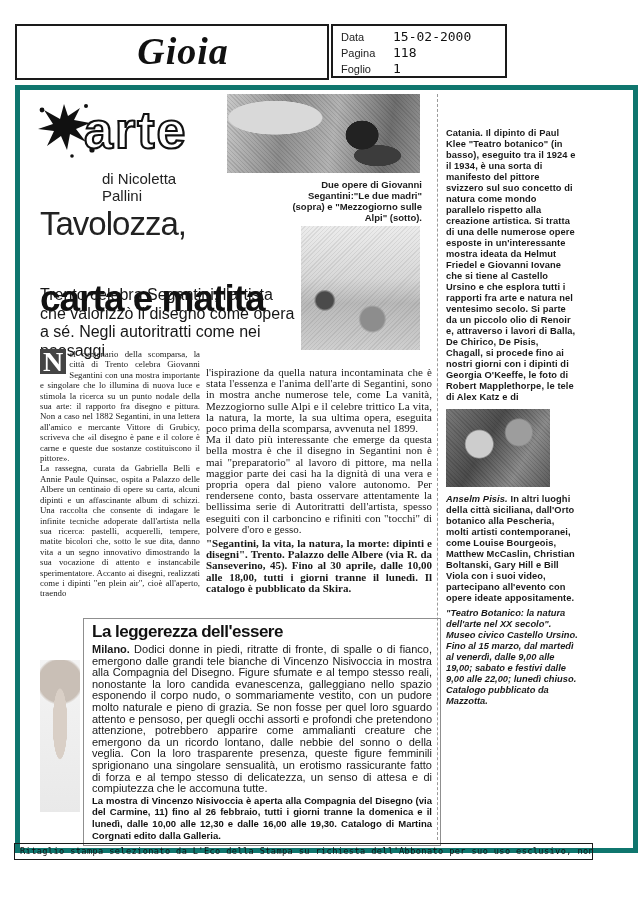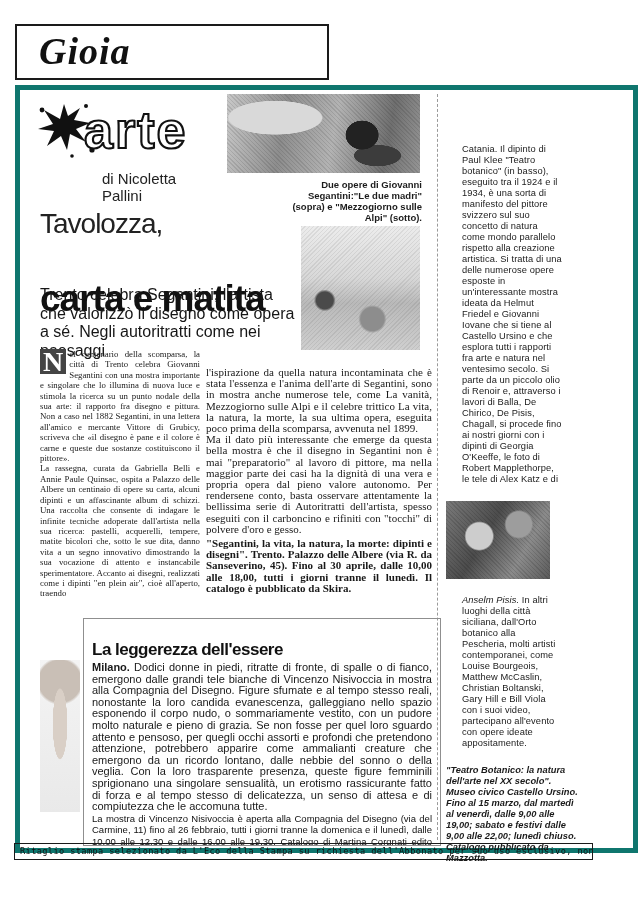--- a/index.html
+++ b/index.html
@@ -3,21 +3,21 @@
 <meta charset="utf-8">
 <style>
   html,body{margin:0;padding:0;background:#fff;}
   #page{position:relative;width:643px;height:900px;background:#fff;overflow:hidden;
         font-family:"Liberation Sans",sans-serif;color:#111;}
   .abs{position:absolute;}
 
   
   #gioia-box{left:15px;top:24px;width:310px;height:52px;border:2px solid #1a1a1a;}
   #gioia-logo{font-family:"Liberation Serif",serif;font-style:italic;font-weight:700;
-              font-size:38px;line-height:50px;padding-left:22px;letter-spacing:1px;}
+              font-size:38px;line-height:50px;padding-left:22px;letter-spacing:1px;text-align:center;}
   #meta-box{left:331px;top:24px;width:176px;height:54px;border:2px solid #1a1a1a;
             padding:3px 0 0 8px;box-sizing:border-box;}
   .meta-row{display:flex;line-height:16px;}
   .meta-label{width:52px;font-size:11px;color:#222;}
   .meta-value{font-family:"DejaVu Sans Mono",monospace;font-size:13px;}
 
   
   #main-box{left:15px;top:85px;width:613px;height:758px;border:5px solid #0f766e;}
   #divider{left:417px;top:4px;width:0;height:746px;border-left:1px dashed #9a9a9a;}
 
@@ -51,62 +51,76 @@
       radial-gradient(ellipse 30% 38% at 50% 42%, #d9cfc6 0 60%, rgba(0,0,0,0) 62%),
       radial-gradient(circle at 50% 14%, #c9bfb6 0 16%, rgba(0,0,0,0) 18%),
       linear-gradient(#f4f4f4,#e9e9e9);}
 
   
   #caption{left:262px;top:89px;width:140px;text-align:right;
            font-size:9.5px;font-weight:700;line-height:11px;color:#1c1c1c;}
 
   
   #headline{left:20px;top:118px;width:270px;}
-  #title1{font-size:28px;font-weight:400;letter-spacing:-1px;line-height:32px;color:#222;}
+  #title1{font-size:33px;font-weight:400;letter-spacing:-1px;line-height:32px;color:#222;}
   #title2{font-size:37px;font-weight:800;letter-spacing:-1px;line-height:38px;color:#111;margin-top:40px;}
   #subtitle{left:20px;top:196px;width:262px;font-size:16px;line-height:18.5px;color:#161616;}
 
   
   .bodycol{font-family:"Liberation Serif",serif;text-align:justify;color:#191919;}
   #col1{left:20px;top:259px;width:160px;height:272px;font-size:8.8px;line-height:10.4px;overflow:hidden;}
   #col2{left:186px;top:277px;width:226px;height:272px;font-size:11px;line-height:11.2px;overflow:hidden;}
   .bodycol p{margin:0;}
   #dropcap{float:left;font-size:28px;line-height:23px;font-weight:700;
            padding:1px 3px;margin:0 3px 0 0;background:#444;color:#fff;}
   .info-serif{font-weight:700;margin-top:3px !important;}
 
   
   #sidebar{left:426px;top:38px;width:132px;}
   #sidebar-title{font-family:"DejaVu Serif",serif;font-weight:700;font-size:16.5px;
                  line-height:18px;margin:0 0 6px 0;letter-spacing:-0.5px;}
-  .side-p{font-size:9.3px;font-weight:400;line-height:11px;margin:16px;color:#1a1a1a;letter-spacing:0.1px;}
+  .side-p{font-size:9.3px;font-weight:700;line-height:11px;margin:0;color:#1a1a1a;letter-spacing:0.1px;}
   .side-info{font-size:9.3px;font-weight:700;font-style:italic;line-height:11px;
              margin:4px 0 0 0;color:#1a1a1a;}
   .lead-italic{font-style:italic;}
 
   
   #bottom-box{left:63px;top:528px;width:358px;height:228px;border:1px solid #8f8f8f;
-              padding:21px 8px 0 8px;box-sizing:border-box;overflow:hidden;}
+              padding:3px 8px 0 8px;box-sizing:border-box;overflow:hidden;}
   #bottom-title{font-size:17px;font-weight:800;letter-spacing:-0.5px;margin:0 0 2px 0;}
   #bottom-body{font-size:11px;line-height:11.6px;text-align:justify;margin:0;color:#191919;}
   #bottom-body .lead{font-weight:800;}
-  #bottom-info{font-size:9.5px;font-weight:400;line-height:11.6px;text-align:justify;margin:0;color:#111;}
+  #bottom-info{font-size:9.5px;font-weight:700;line-height:11.6px;text-align:justify;margin:0;color:#111;}
 
   
   #footer-strip{left:14px;top:843px;width:572px;height:15px;border:1px solid #1a1a1a;
                 font-family:"DejaVu Sans Mono",monospace;font-size:8.6px;line-height:14px;
                 padding-left:5px;letter-spacing:0.4px;white-space:nowrap;overflow:hidden;color:#111;}
 </style>
 </head>
 <body>
 
 <div id="page">
 
   <div class="abs" id="gioia-box">
     <div id="gioia-logo">Gioia</div>
+  </div>
+  <div class="abs" id="meta-box">
+    <div class="meta-row">
+      <span class="meta-label">Data</span>
+      <span class="meta-value">15-02-2000</span>
+    </div>
+    <div class="meta-row">
+      <span class="meta-label">Pagina</span>
+      <span class="meta-value">118</span>
+    </div>
+    <div class="meta-row">
+      <span class="meta-label">Foglio</span>
+      <span class="meta-value">1</span>
+    </div>
   </div>
 
   <div class="abs" id="main-box">
 
     <div class="abs" id="divider"></div>
 
     <div class="abs" id="arte-logo">
       <svg width="185" height="70" viewBox="0 0 185 70">
         <path fill="#111" d="M30 6 L34 18 L46 10 L40 22 L56 25 L42 31 L52 44 L36 36 L33 52 L27 38 L13 48 L20 33 L4 31 L19 26 L10 12 L26 21 Z"></path>
         <circle cx="8" cy="12" r="2.4" fill="#111"></circle>

